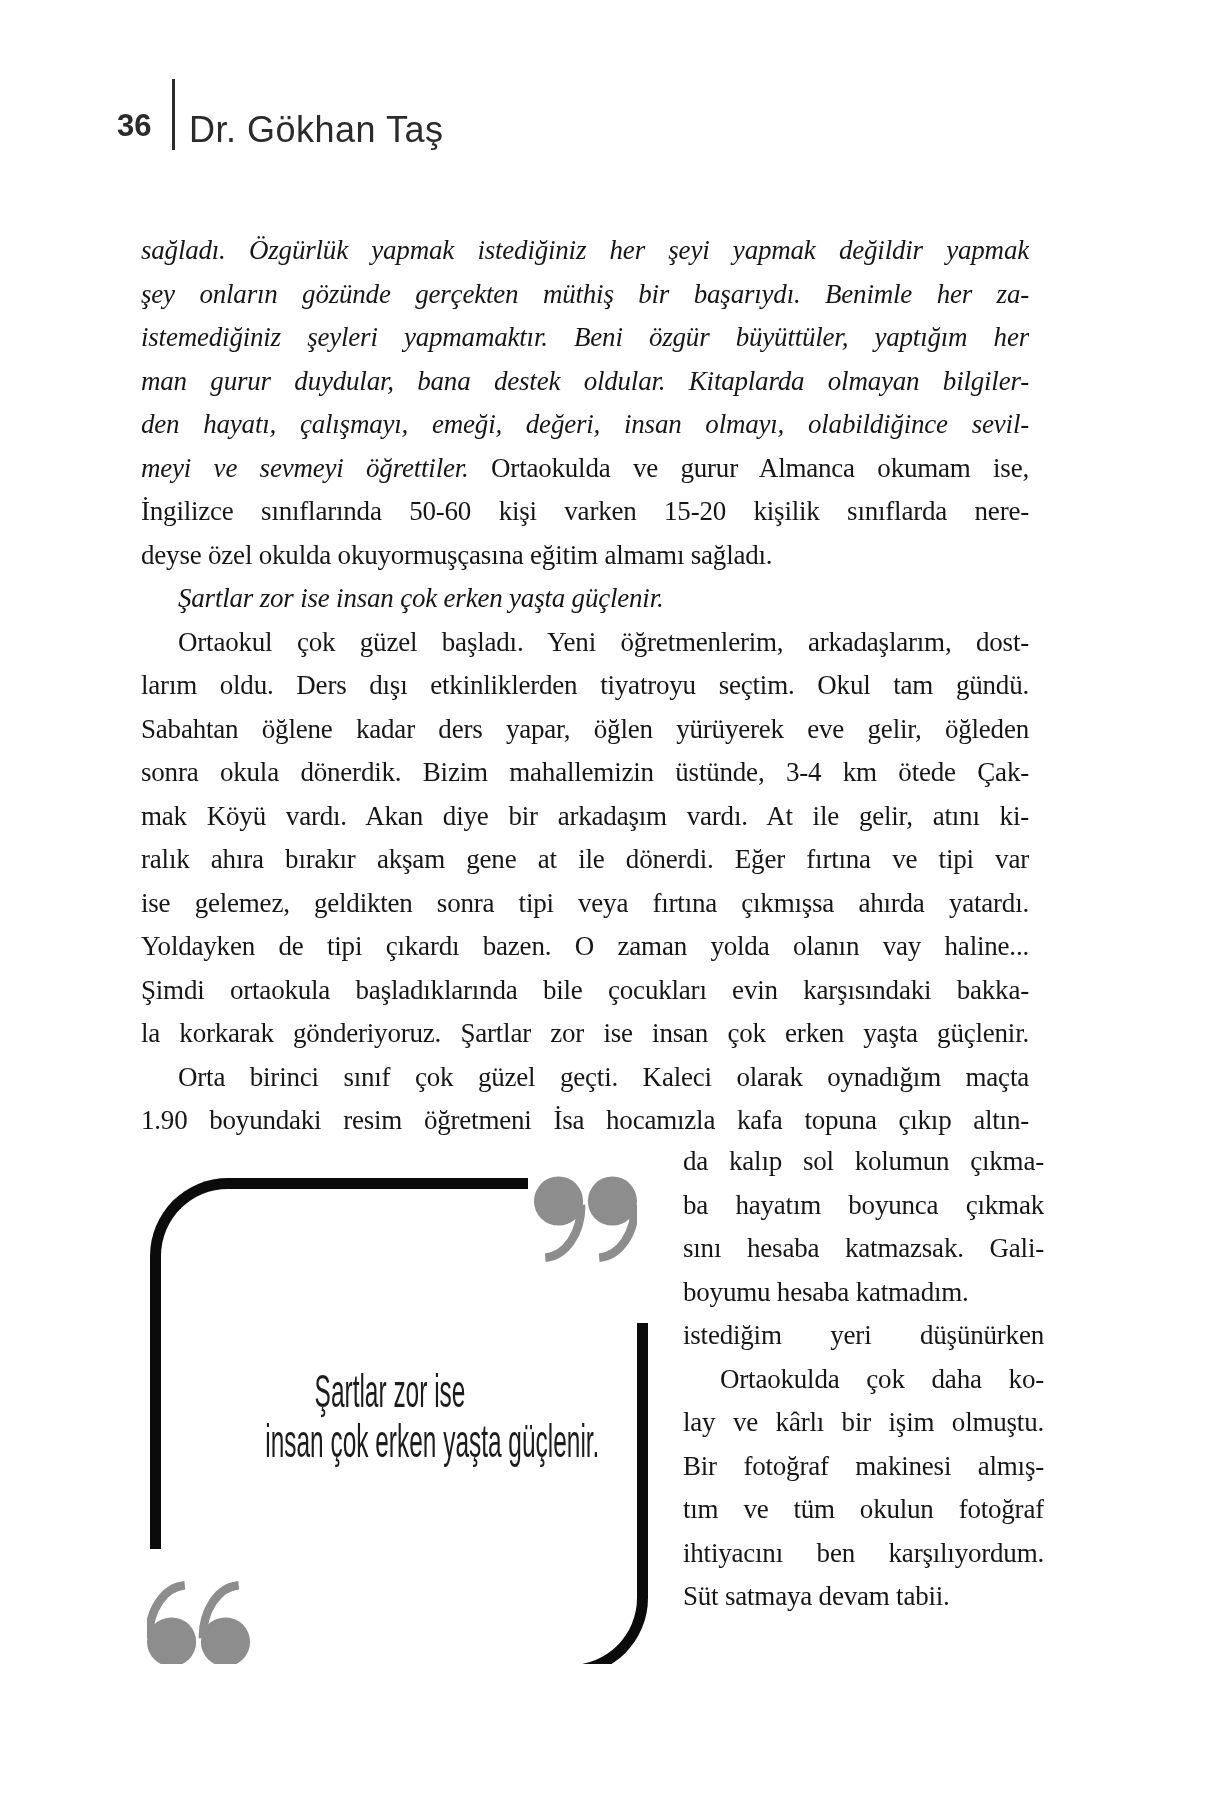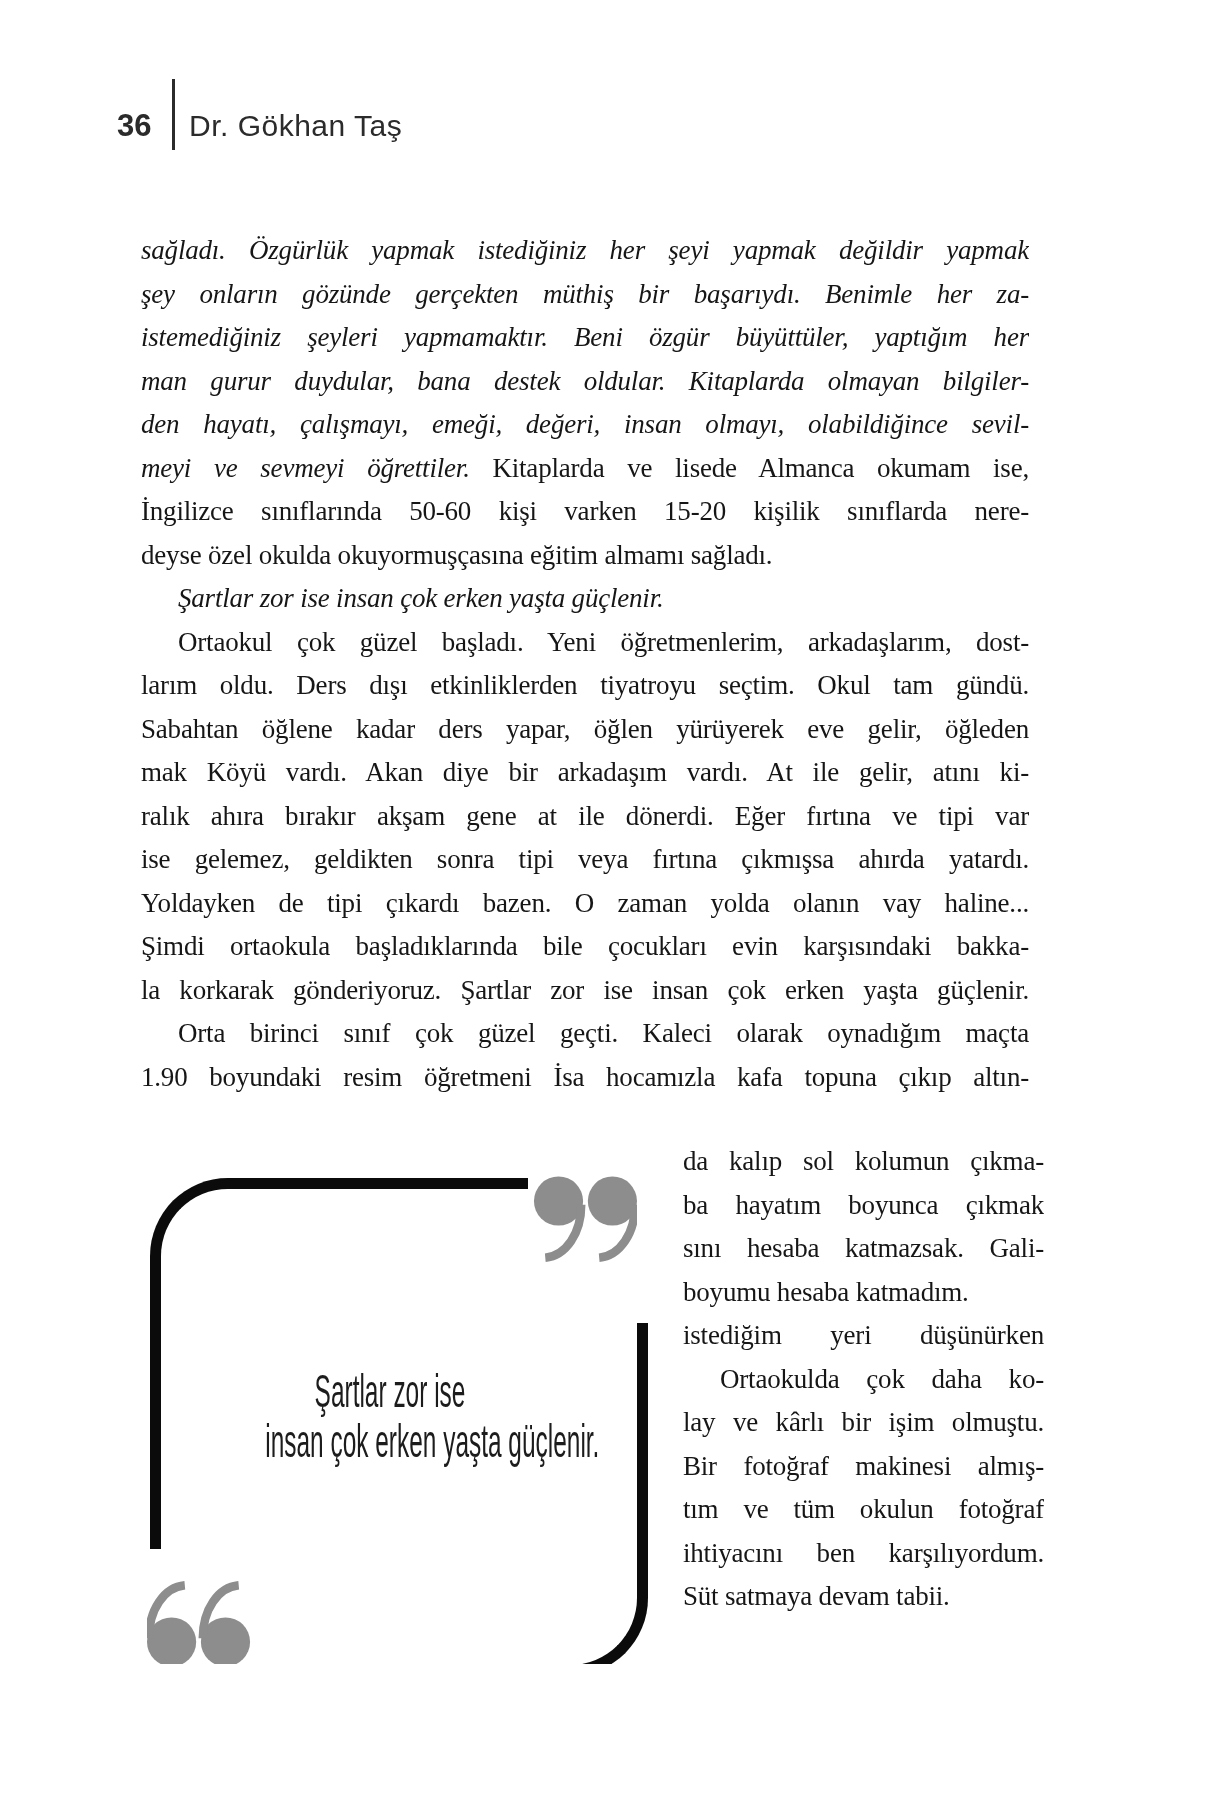--- a/index.html
+++ b/index.html
@@ -17,21 +17,21 @@
     font-family:"Liberation Sans", sans-serif;
     font-size:31px; font-weight:700; color:var(--header,#262626);
   }
   .rule {
     position:absolute; left:172px; top:79px;
     width:3px; height:71px; background:var(--header,#262626);
   }
   .author {
     position:absolute; left:189px; top:109px;
     font-family:"Liberation Sans", sans-serif;
-    font-size:30px; font-weight:400; letter-spacing:0.5px;
+    font-size:36px; font-weight:400; letter-spacing:0.5px;
     color:var(--header,#262626);
   }
 
   
   .body-lines {
     position:absolute; left:141px; top:229px; width:888px;
   }
   .column-lines {
     position:absolute; left:683px; top:1140px; width:361px;
   }
@@ -83,27 +83,28 @@
   <span class="pagenum">36</span>
   <span class="rule"></span>
   <span class="author">Dr. Gökhan Taş</span>
 
   <main class="body-lines" id="body-lines">
       <div class="line"><span class="it">sağladı. Özgürlük yapmak istediğiniz her şeyi yapmak değildir yapmak</span></div>
       <div class="line"><span class="it">şey onların gözünde gerçekten müthiş bir başarıydı. Benimle her za-</span></div>
       <div class="line"><span class="it">istemediğiniz şeyleri yapmamaktır. Beni özgür büyüttüler, yaptığım her</span></div>
       <div class="line"><span class="it">man gurur duydular, bana destek oldular. Kitaplarda olmayan bilgiler-</span></div>
       <div class="line"><span class="it">den hayatı, çalışmayı, emeği, değeri, insan olmayı, olabildiğince sevil-</span></div>
-      <div class="line"><span class="it">meyi ve sevmeyi öğrettiler.</span><span> Kitaplarda ve lisede Almanca okumam ise,</span></div>
+      <div class="line"><span class="it">meyi ve sevmeyi öğrettiler.</span><span> Ortaokulda ve gurur Almanca okumam ise,</span></div>
       <div class="line"><span>İngilizce sınıflarında 50-60 kişi varken 15-20 kişilik sınıflarda nere-</span></div>
       <div class="line nojust"><span>deyse özel okulda okuyormuşçasına eğitim almamı sağladı.</span></div>
       <div class="line indent nojust"><span class="it">Şartlar zor ise insan çok erken yaşta güçlenir.</span></div>
       <div class="line indent"><span>Ortaokul çok güzel başladı. Yeni öğretmenlerim, arkadaşlarım, dost-</span></div>
       <div class="line"><span>larım oldu. Ders dışı etkinliklerden tiyatroyu seçtim. Okul tam gündü.</span></div>
       <div class="line"><span>Sabahtan öğlene kadar ders yapar, öğlen yürüyerek eve gelir, öğleden</span></div>
+      <div class="line"><span>sonra okula dönerdik. Bizim mahallemizin üstünde, 3-4 km ötede Çak-</span></div>
       <div class="line"><span>mak Köyü vardı. Akan diye bir arkadaşım vardı. At ile gelir, atını ki-</span></div>
       <div class="line"><span>ralık ahıra bırakır akşam gene at ile dönerdi. Eğer fırtına ve tipi var</span></div>
       <div class="line"><span>ise gelemez, geldikten sonra tipi veya fırtına çıkmışsa ahırda yatardı.</span></div>
       <div class="line"><span>Yoldayken de tipi çıkardı bazen. O zaman yolda olanın vay haline...</span></div>
       <div class="line"><span>Şimdi ortaokula başladıklarında bile çocukları evin karşısındaki bakka-</span></div>
       <div class="line"><span>la korkarak gönderiyoruz. Şartlar zor ise insan çok erken yaşta güçlenir.</span></div>
       <div class="line indent"><span>Orta birinci sınıf çok güzel geçti. Kaleci olarak oynadığım maçta</span></div>
       <div class="line"><span>1.90 boyundaki resim öğretmeni İsa hocamızla kafa topuna çıkıp altın-</span></div>
     </main>
 

